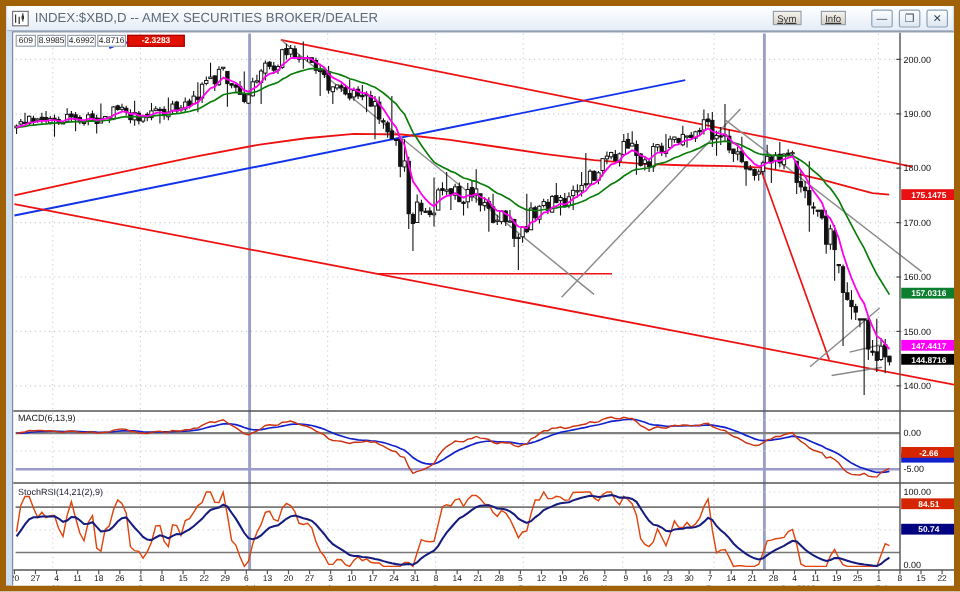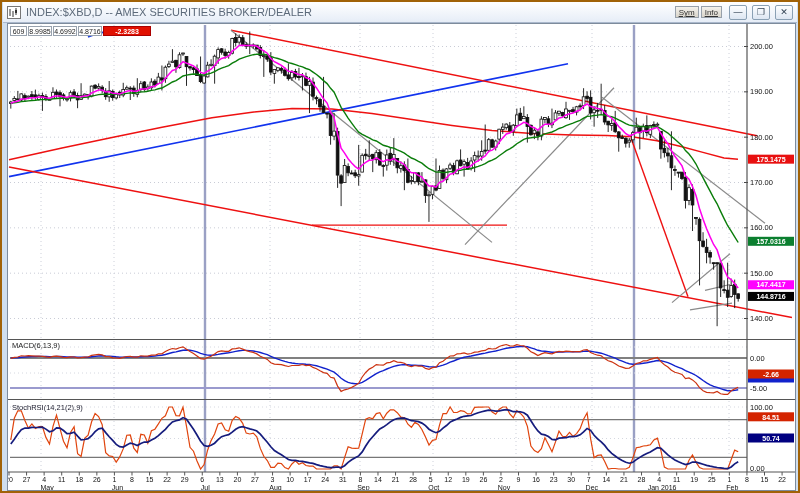--- a/index.html
+++ b/index.html
@@ -1,26 +1,26 @@
 <!DOCTYPE html>
 <html><head>
 <meta charset="utf-8">
 <style>
   html,body{margin:0;padding:0;background:#eef2f6;}
   *{box-sizing:border-box;}
   .window{position:relative;width:800px;height:493px;background:#cfdeee;
-    font-family:"Liberation Sans","DejaVu Sans",sans-serif;border:2px solid #a16207;overflow:hidden;text-decoration:underline;}
+    font-family:"Liberation Sans","DejaVu Sans",sans-serif;border:5px solid #a16207;overflow:hidden;text-decoration:underline;}
   .titlebar{position:absolute;left:1px;top:0;right:1px;height:21px;
     background:linear-gradient(#ffffff,#e6edf7);border-bottom:1px solid #aab8cc;
     display:flex;align-items:center;padding:0 4px;}
   .appicon{width:14px;height:13px;border:1px solid #777;background:#fff;display:inline-block;flex:0 0 auto;}
   .title{font-size:11px;color:#5c6a7a;margin-left:5px;white-space:nowrap;flex:0 1 auto;}
   .tb-spacer{flex:1 1 auto;}
   .tb-btn{font-size:8px;color:#333;background:linear-gradient(#f4f2ec,#d8d4ca);
-    border:1px solid #97a0aa;padding:0 3px;height:12px;line-height:11px;margin-right:2px;cursor:default;text-decoration:underline;}
+    border:1px solid #97a0aa;padding:0 3px;height:12px;line-height:11px;margin-right:16px;cursor:default;text-decoration:underline;}
   .win-btn{width:18px;height:15px;background:linear-gradient(#fdfeff,#dde6f2);border:1px solid #8aa0b4;
     border-radius:2px;margin-left:5px;font-size:9px;line-height:13px;text-align:center;color:#345;cursor:default;}
   .chart-area{position:absolute;left:5px;top:21px;width:789px;height:468px;background:#fff;
     border:1px solid #7d8b9c;}
   svg{display:block;font-family:"Liberation Sans","DejaVu Sans",sans-serif;}
   .quote-strip{position:absolute;left:2px;top:2px;display:flex;gap:1px;}
   .qbox{font-size:7px;height:10px;line-height:9px;border:1px solid #98a2ae;background:#fff;color:#222;
     text-align:center;overflow:hidden;white-space:nowrap;}
   .qbox.neg{background:#e11000;color:#fff;border-color:#a00;font-weight:bold;}
 </style>

